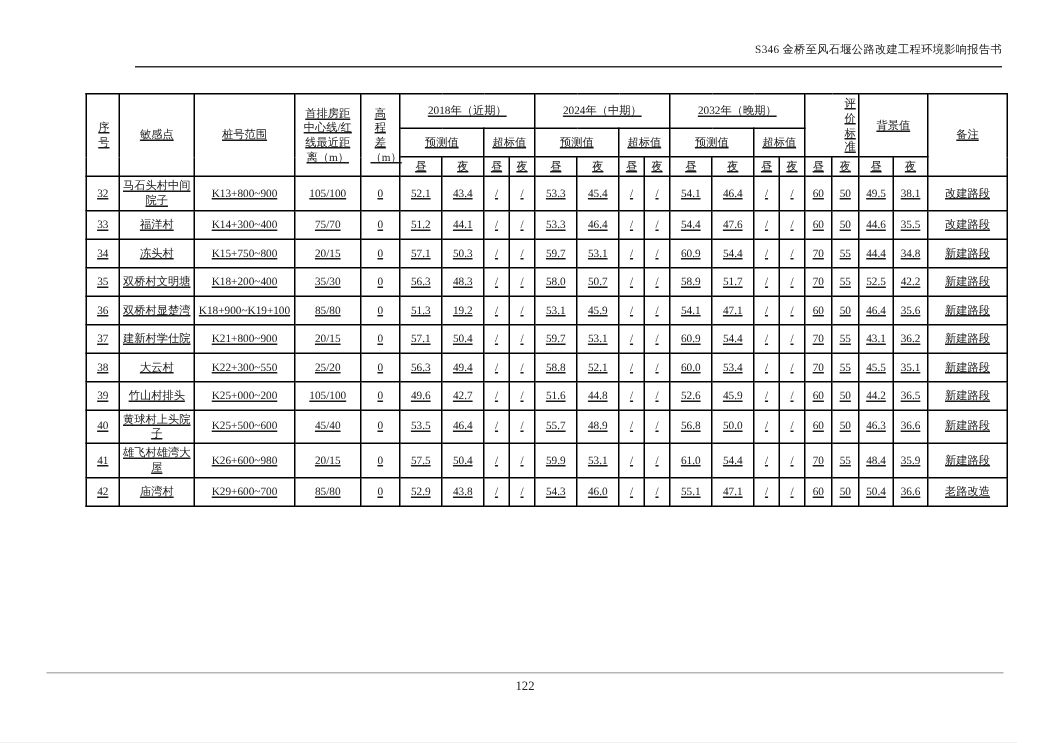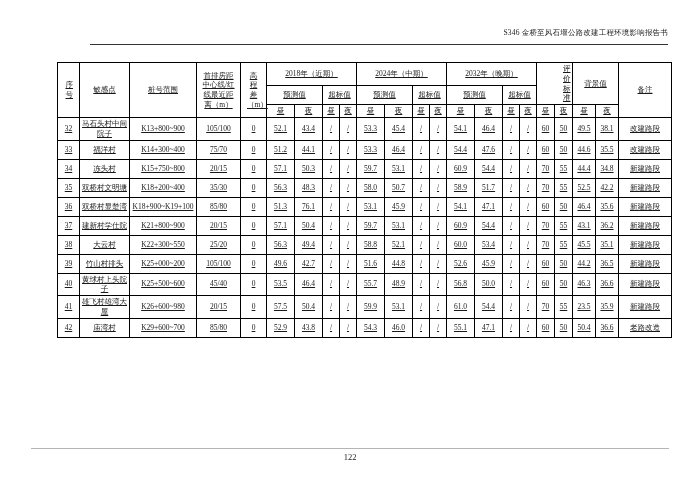--- a/index.html
+++ b/index.html
@@ -239,21 +239,21 @@
           <td>42.2</td>
           <td>新建路段</td>
         </tr>
         <tr>
           <td>36</td>
           <td>双桥村显楚湾</td>
           <td>K18+900~K19+100</td>
           <td>85/80</td>
           <td>0</td>
           <td>51.3</td>
-          <td>76.1</td>
+          <td>19.2</td>
           <td>/</td>
           <td>/</td>
           <td>53.1</td>
           <td>45.9</td>
           <td>/</td>
           <td>/</td>
           <td>54.1</td>
           <td>47.1</td>
           <td>/</td>
           <td>/</td>
@@ -372,21 +372,21 @@
           <td>59.9</td>
           <td>53.1</td>
           <td>/</td>
           <td>/</td>
           <td>61.0</td>
           <td>54.4</td>
           <td>/</td>
           <td>/</td>
           <td>70</td>
           <td>55</td>
-          <td>23.5</td>
+          <td>48.4</td>
           <td>35.9</td>
           <td>新建路段</td>
         </tr>
         <tr>
           <td>42</td>
           <td>庙湾村</td>
           <td>K29+600~700</td>
           <td>85/80</td>
           <td>0</td>
           <td>52.9</td>

